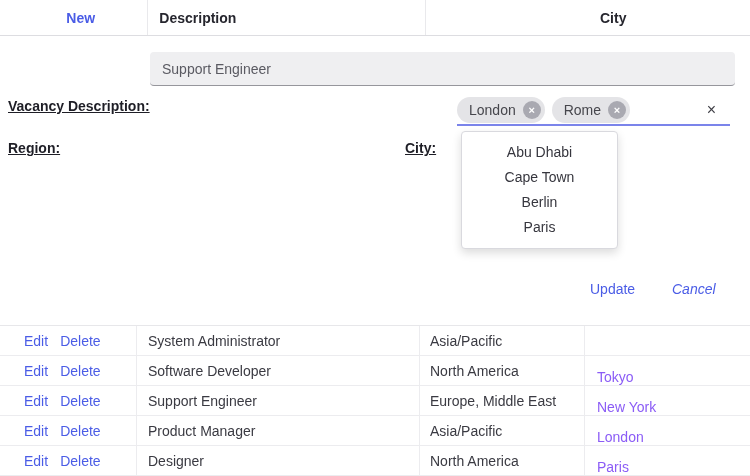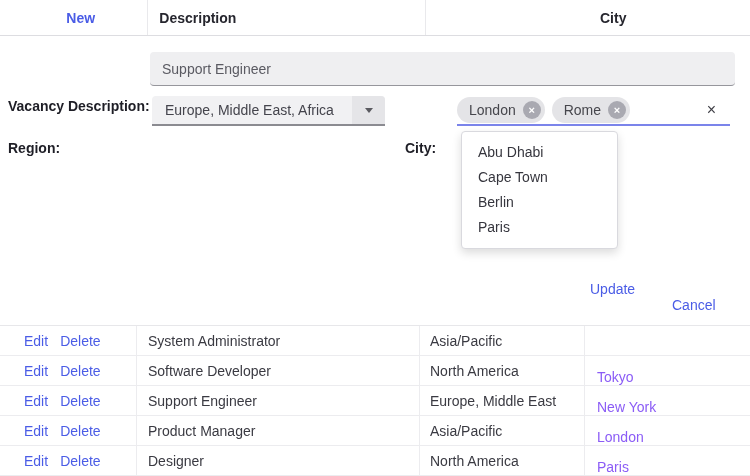--- a/index.html
+++ b/index.html
@@ -11,21 +11,21 @@
   .grid-header { position:absolute; top:0; left:0; width:750px; height:36px; display:flex; border-bottom:1px solid #dddde1; background:#fff; }
   .h-cell { height:100%; display:flex; align-items:center; font-weight:600; color:#26262e; border-right:1px solid #e9e9ec; }
   .h-cell.actions { width:137px; justify-content:center;margin-left:14px; }
   .h-cell.desc { width:283px; padding-left:11px; }
   .h-cell.region { width:165px; padding-left:10px;margin-top:36px; }
   .h-cell.city { width:165px; padding-left:12px; border-right:none; }
   a.link { color:#4a5ce6; text-decoration:none; cursor:pointer; }
 
   
   .edit-form { position:absolute; top:36px; left:0; width:750px; height:289px; background:#fff; }
-  .form-label { position:absolute; font-weight:700; color:#1e1e26; line-height:16px; }
+  .form-label { position:absolute; font-weight:700; color:#1e1e26; line-height:16px;text-decoration:underline; }
   .lbl-desc { left:8px; top:62px; }
   .lbl-region { left:8px; top:104px;text-align:center; }
   .lbl-city { left:405px; top:104px; }
 
   .text-input { position:absolute; left:150px; top:16px; width:585px; height:34px;
     background:#efeff1; border:none; border-bottom:1px solid #96969c; border-radius:4px;
     padding:0 12px; font-family:inherit; font-size:14px; color:#5a5a62; outline:none; }
 
   .select-box { position:absolute; left:152px; top:60px; width:233px; height:30px;
     background:#f1f1f3; border-bottom:2px solid #8b8b91; border-radius:4px 4px 0 0;
@@ -39,24 +39,24 @@
   .chip { display:inline-flex; align-items:center; height:26px; background:#e4e4e7; border-radius:13px;
     padding:0 4px 0 12px; margin-right:7px; color:#46464c; cursor:default; }
   .chip-label { margin-right:7px; }
   .chip-remove { width:18px; height:18px; border-radius:50%; background:#a9a9b1; color:#fff;
     display:inline-flex; align-items:center; justify-content:center; font-size:11px; font-weight:700; cursor:pointer; line-height:1; }
   .ms-clear { margin-left:auto; margin-right:14px; color:#3f3f46; font-size:16px; line-height:1; cursor:pointer; }
 
   .popup { position:absolute; left:461px; top:95px; width:157px; background:#fff;
     border:1px solid #d9d9de; border-radius:4px; box-shadow:0 4px 10px rgba(0,0,0,0.14);
     padding:8px 0; z-index:5; }
-  .popup-item { padding:4px 16px; line-height:17px; color:#36363e; cursor:pointer; white-space:nowrap; }
+  .popup-item { padding:4px 16px; line-height:17px; color:#36363e; cursor:pointer; white-space:nowrap;text-align:center; }
 
   .btn-update { position:absolute; left:590px; top:245px; }
-  .btn-cancel { position:absolute; left:672px; top:261px; }
+  .btn-cancel { position:absolute; left:672px; top:245px;font-style:italic; }
 
   
   .grid-body { position:absolute; top:325px; left:0; width:750px; border-top:1px solid #e7e7ea; }
   .t-row { display:flex; height:30px; border-bottom:1px solid #ececef; }
   .cell { height:100%; display:flex; align-items:center; border-right:1px solid #ececef; white-space:nowrap; overflow:hidden; }
   .cell-actions { width:137px; padding-left:24px; gap:12px; }
   .cell-desc { width:283px; padding-left:11px; color:#3a3a42; }
   .cell-region { width:165px; padding-left:10px; color:#3a3a42; }
   .cell-city { width:165px; padding-left:12px; color:#8b5cf6; border-right:none;margin-top:36px; }
 </style>
@@ -72,26 +72,20 @@
     <div class="h-cell desc">Description</div>
     <div class="h-cell region">Region</div>
     <div class="h-cell city">City</div>
   </div>
 
   <div class="edit-form">
     <div class="form-label lbl-desc">Vacancy Description:</div>
     <input class="text-input" type="text" value="Support Engineer" style="">
 
     <div class="form-label lbl-region">Region:</div>
-    <div class="select-box">
-      <div class="select-value">Europe, Middle East, Africa</div>
-      <div class="select-button">
-        <span class="caret-down"></span>
-      </div>
-    </div>
 
     <div class="form-label lbl-city">City:</div>
     <div class="multiselect">
       <span style="display:inline-flex;">
           <span class="chip">
             <span class="chip-label">London</span>
             <span class="chip-remove">×</span>
           </span>
           <span class="chip">
             <span class="chip-label">Rome</span>

